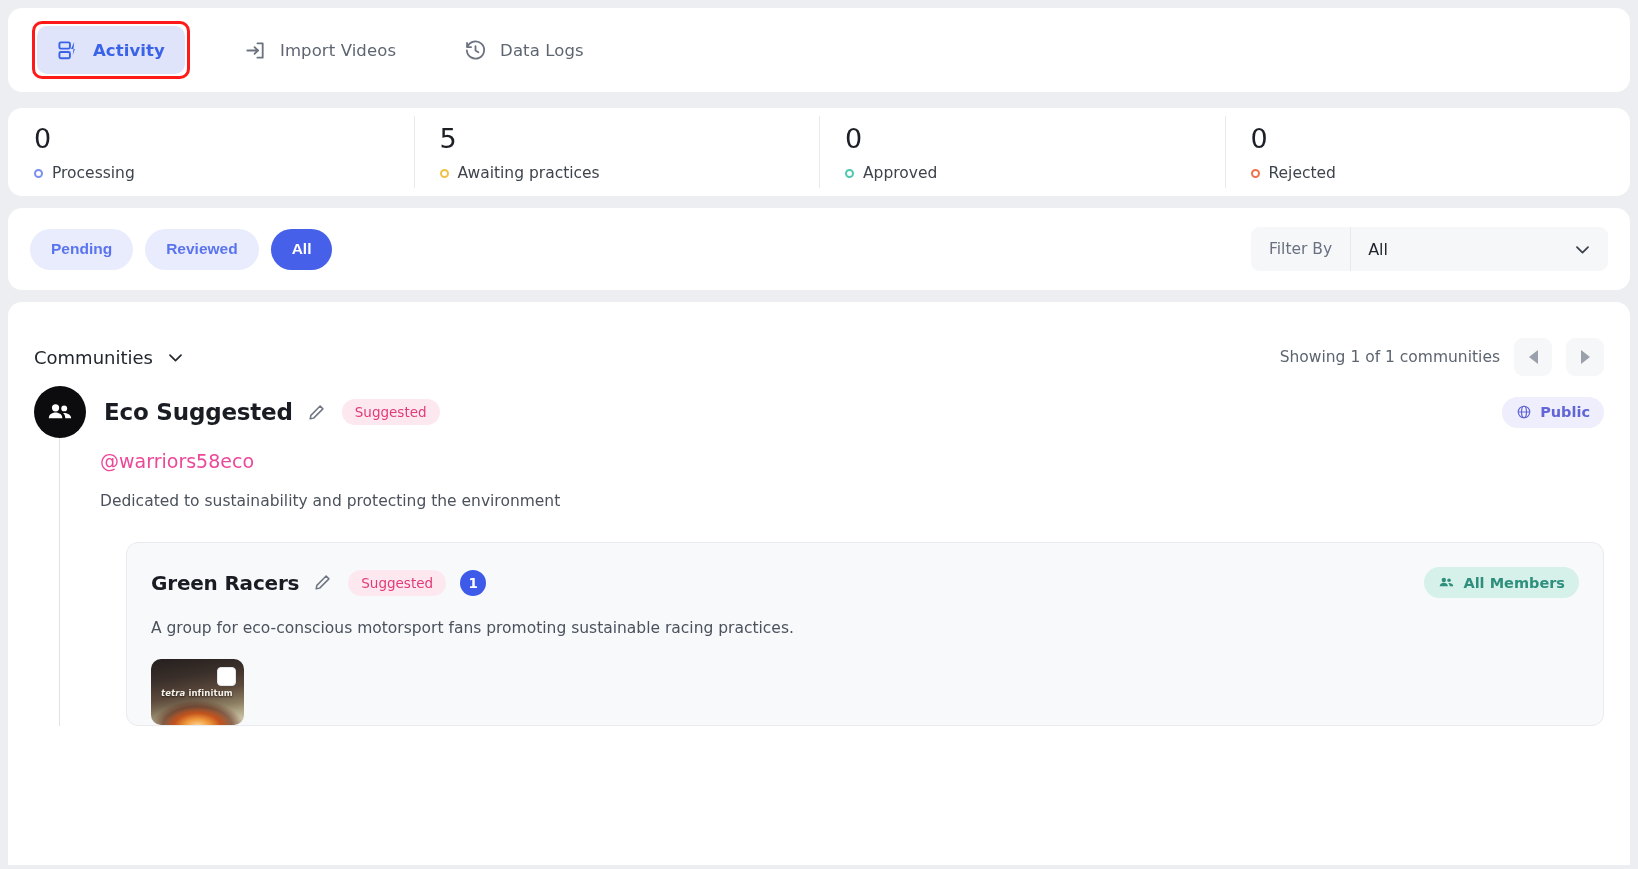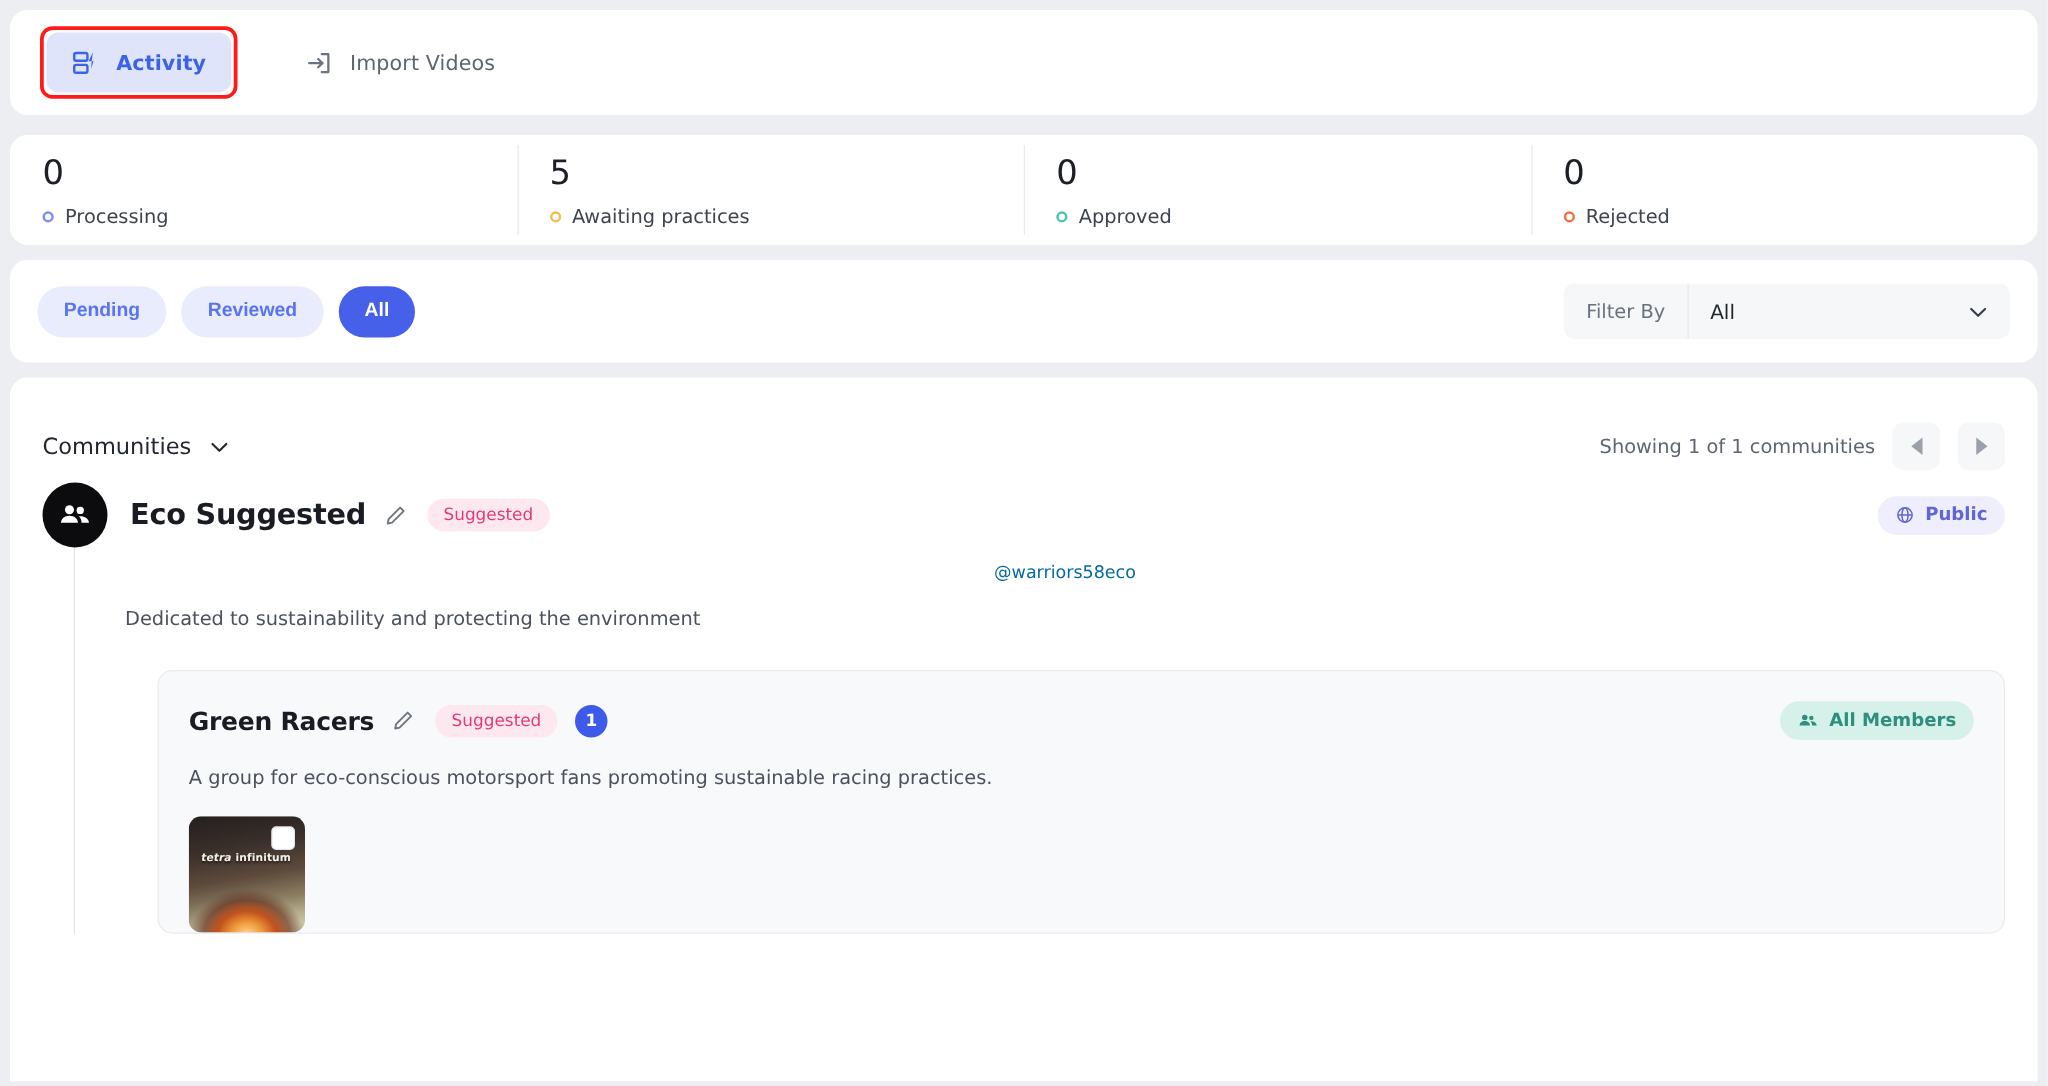--- a/index.html
+++ b/index.html
@@ -124,21 +124,21 @@
     background: #eeeefc; color: #6265d6; font-size: 14.5px; font-weight: 600;
     display: flex; align-items: center; gap: 8px;
   }
   .badge-public svg { width: 16px; height: 16px; }
 
   .comm-body { padding-left: 66px; position: relative; }
   .tree-line {
     position: absolute; left: 25px; top: 0; width: 1px; bottom: 0;
     background: #dfe2e7;
   }
-  .handle { font-size: 14px; color: #0369a1; padding-top: 12px; text-align: center; }
+  .handle { font-size: 19px; color: #ec4899; padding-top: 12px; }
   .comm-desc { font-size: 15.5px; color: #4b525c; padding-top: 20px; }
 
   
   .subgroup {
     margin: 32px 0 0 26px; background: #f8f9fb; border: 1px solid #e9ebef;
     border-radius: 12px; padding: 24px 24px 0 24px; position: relative;
   }
   .sg-row { display: flex; align-items: center; }
   .sg-name { font-size: 20px; font-weight: 700; color: #191d23; letter-spacing: -.2px; }
   .sg-count {
@@ -154,21 +154,21 @@
   .badge-members svg { width: 17px; height: 17px; }
   .sg-desc { font-size: 15.5px; color: #4b525c; margin-top: 21px; }
   .selall { display: flex; align-items: center; gap: 14px; margin-top: 29px; }
   .cbox {
     width: 19px; height: 19px; border-radius: 4px; background: #fff;
     border: 1px solid #d3d7dd; cursor: pointer; flex: 0 0 auto;
   }
   .selall-lbl { font-size: 16px; color: #2b313a; }
   .thumbs { display: flex; gap: 18px; margin-top: 22px; }
   .thumb {
-    width: 93px; height: 93px; border-radius: 10px; position: relative;
+    width: 93px; height: 66px; border-radius: 10px; position: relative;
     overflow: hidden; cursor: pointer; flex: 0 0 auto;
     background:
       radial-gradient(ellipse 60% 48% at 50% 102%, #ffd9a0 0%, #f09a3c 22%, #c2521c 42%, rgba(90,30,14,.55) 62%, rgba(25,16,14,0) 82%),
       radial-gradient(ellipse 120% 70% at 50% 112%, #e8e2c8 0%, rgba(180,176,150,.5) 30%, rgba(40,34,30,0) 64%),
       linear-gradient(170deg, #241f1e 0%, #3a2f2a 28%, #5d4a3c 52%, #8d7f63 72%, #cfc8a8 92%);
   }
   .thumb-cb {
     position: absolute; right: 8px; top: 8px; width: 19px; height: 19px;
     border-radius: 4px; background: #fff; border: 1px solid #e2e5ea;
   }
@@ -202,20 +202,30 @@
       <span class="tab-ico">
         <svg viewBox="0 0 24 24" fill="none" stroke="currentColor" stroke-width="1.9" stroke-linecap="round" stroke-linejoin="round">
           <path d="M14 4.5h5.5v15H14"></path>
           <path d="M3.5 12h11"></path>
           <path d="M11 8.5 14.5 12 11 15.5"></path>
         </svg>
       </span>
       <span class="tab-label">Import Videos</span>
     </div>
     <div class="tab-spacer-b"></div>
+    <div class="tab">
+      <span class="tab-ico">
+        <svg viewBox="0 0 24 24" fill="none" stroke="currentColor" stroke-width="1.9" stroke-linecap="round" stroke-linejoin="round">
+          <path d="M3.6 8.2A9 9 0 1 1 3 12"></path>
+          <path d="M3.2 4.2v4.2h4.2"></path>
+          <path d="M12 7.6V12l3 1.8"></path>
+        </svg>
+      </span>
+      <span class="tab-label">Data Logs</span>
+    </div>
   </div>
 
   <div class="stats">
     <div class="stat">
       <div class="stat-num">0</div>
       <div class="stat-row">
         <span class="dot" style="border-color:#7b8ff0"></span>
         <span class="stat-label">Processing</span>
       </div>
     </div>

